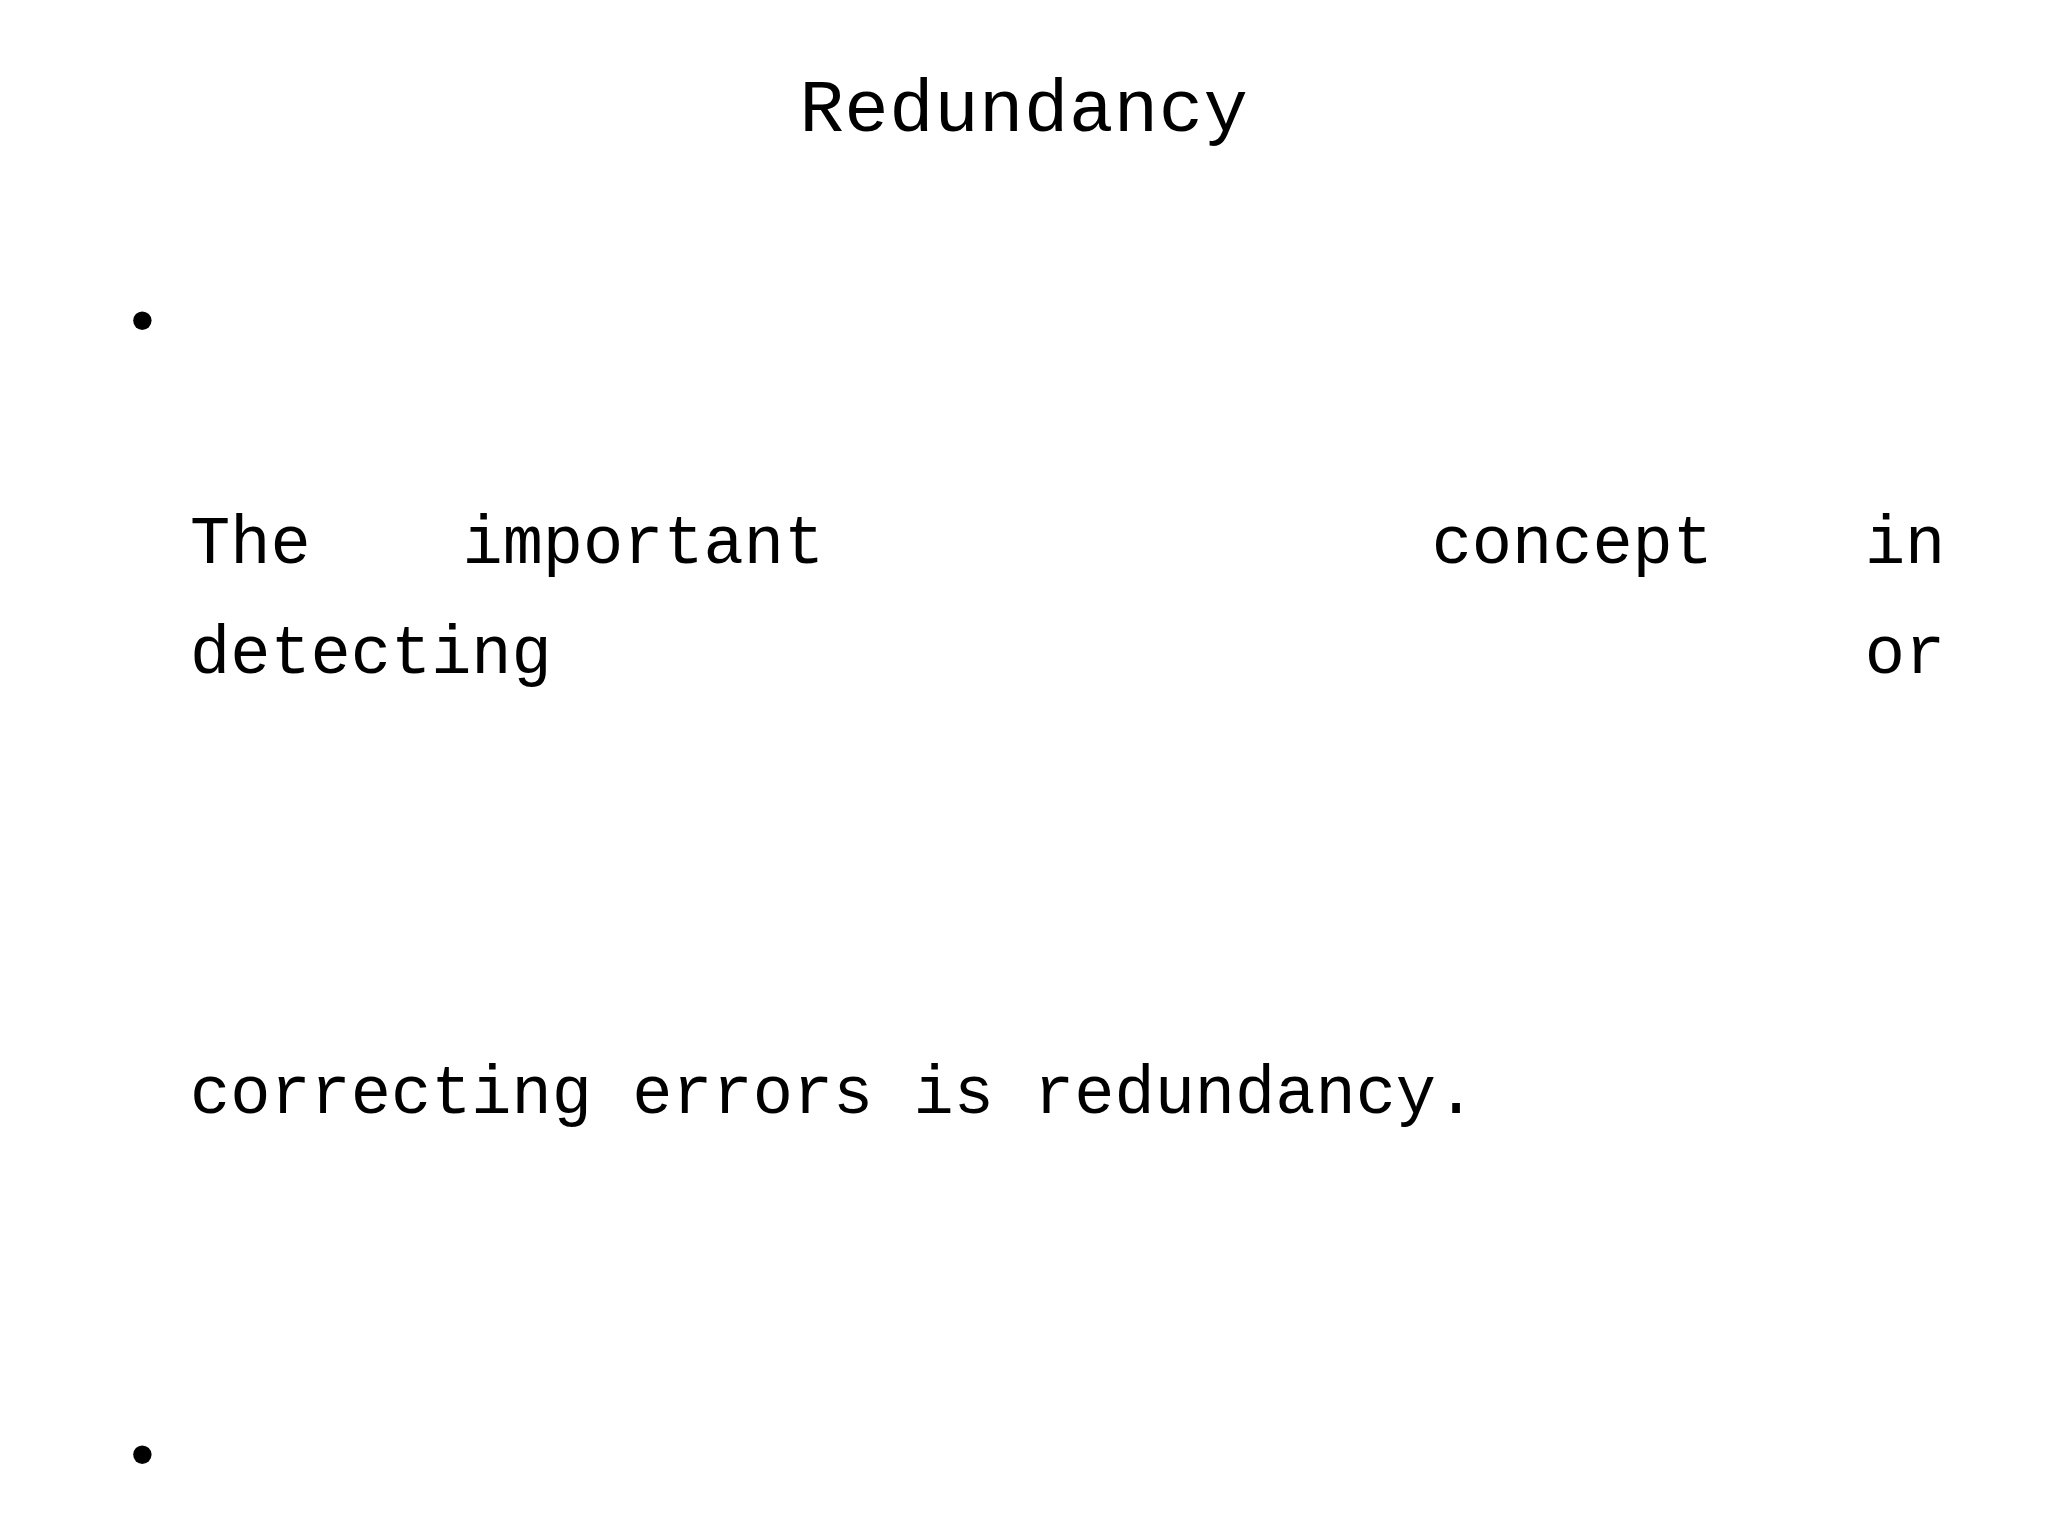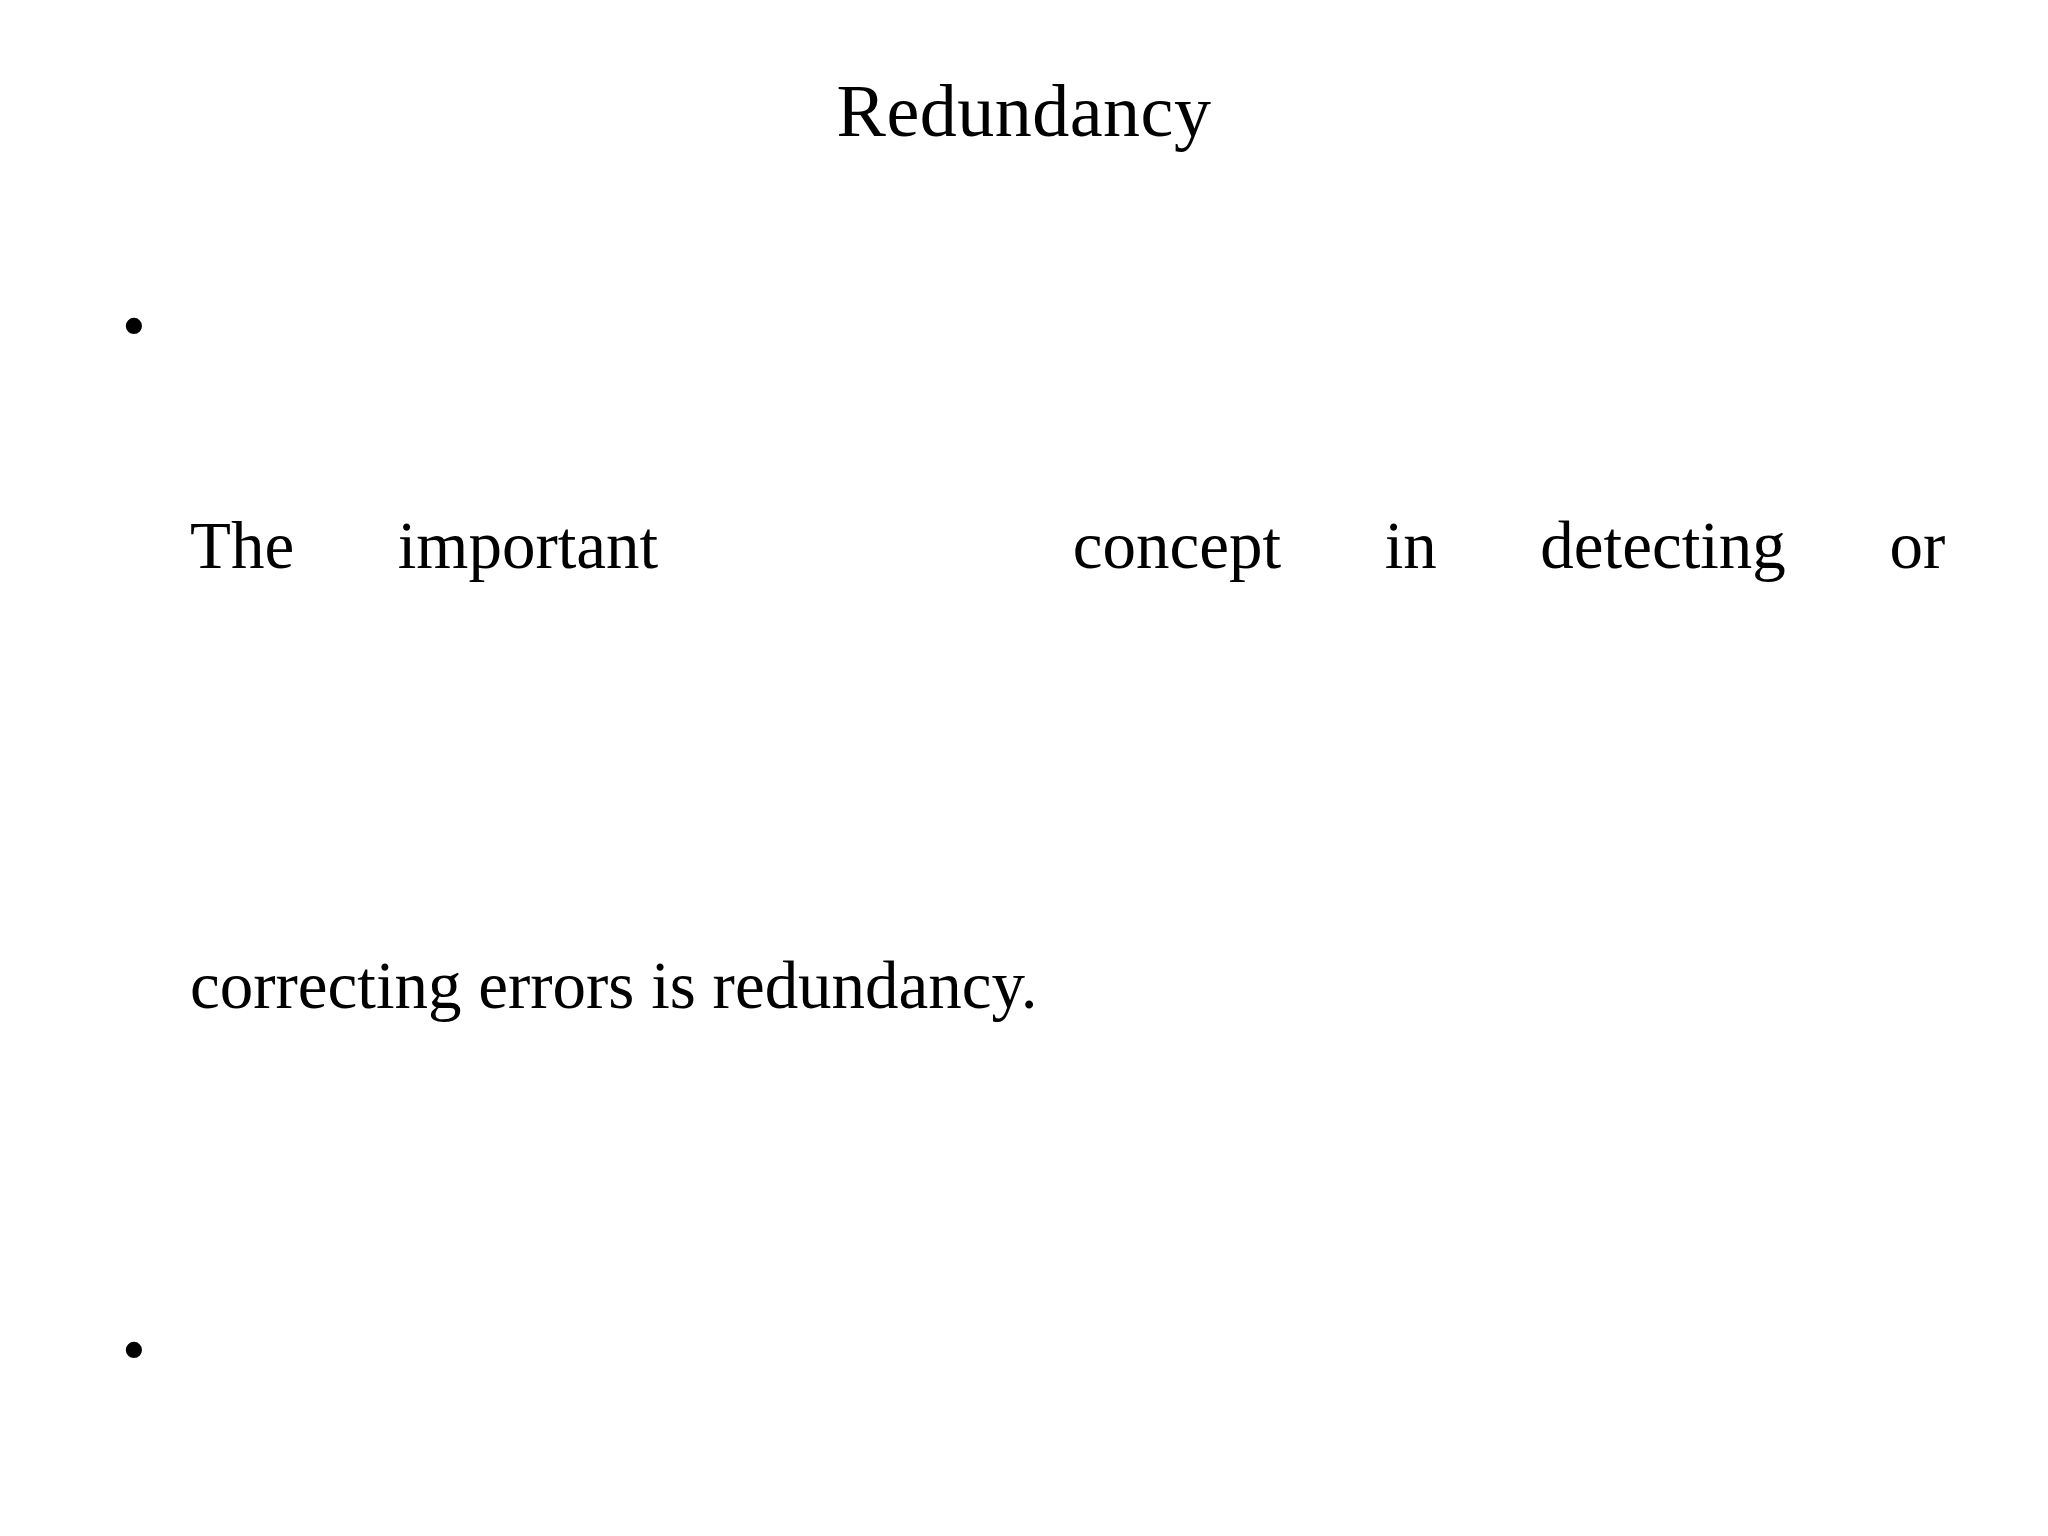--- a/index.html
+++ b/index.html
@@ -6,21 +6,21 @@
     margin: 0;
     padding: 0;
     background: #ffffff;
   }
   .slide {
     position: relative;
     width: 2048px;
     height: 1536px;
     background: #ffffff;
     overflow: hidden;
-    font-family: Liberation Serif, serif;
+    font-family: Liberation Mono, monospace;
     color: #000000;
     box-sizing: border-box;
   }
   .slide-title {
     position: absolute;
     left: 0;
     top: 74px;
     width: 2048px;
     text-align: center;
     font-size: 74px;

